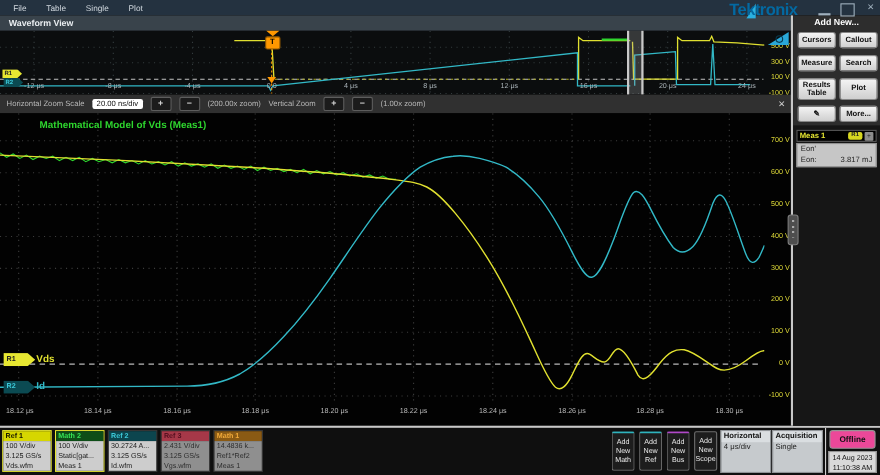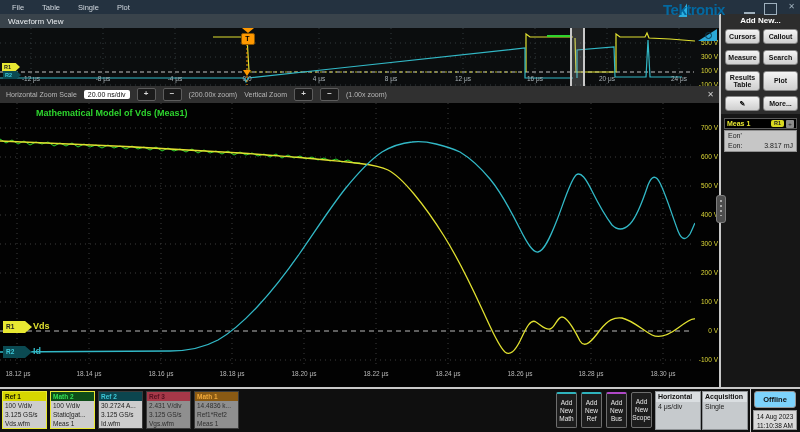--- a/index.html
+++ b/index.html
@@ -4,21 +4,21 @@
 <style>
   html,body{margin:0;padding:0;background:#000;}
   #app{position:relative;width:800px;height:432px;background:#000;overflow:hidden;
        font-family:"Liberation Sans",sans-serif;-webkit-font-smoothing:antialiased;}
   
   .menubar{position:absolute;left:0;top:0;width:800px;height:14px;background:#243240;
            display:flex;align-items:center;gap:18px;padding-left:12px;box-sizing:border-box;}
   .menubar span{font-size:7.5px;font-weight:normal;color:#d2d9df;}
   .tabbar{position:absolute;left:0;top:14px;width:720px;height:14px;background:#39434b;
           display:flex;align-items:center;padding-left:8px;box-sizing:border-box;}
-  .tabbar span{font-size:8px;font-weight:normal;color:#e9edf0;}
+  .tabbar span{font-size:8px;font-weight:bold;color:#e9edf0;}
   .logo{position:absolute;left:663px;top:1px;font-size:15px;font-weight:bold;color:#0369a1;
         letter-spacing:-.5px;z-index:30;}
   .logo .k{position:relative;z-index:1;}
   .logo .k::before{content:"";position:absolute;left:0;top:2px;right:-1px;bottom:1px;
         background:#2ab0e0;clip-path:polygon(100% 0,100% 100%,0 100%);z-index:-1;}
   .winctl{position:absolute;top:2px;right:3px;display:flex;gap:9px;z-index:31;}
   .winctl .wc{width:11px;height:10px;color:#9fb0bd;font-size:8px;line-height:10px;text-align:center;}
   .wc-min{border-bottom:2px solid #9fb0bd;height:8px;width:9px;}
   .wc-res{border:1.5px solid #9fb0bd;width:7px;height:6px;margin-top:1px;}
   
@@ -87,21 +87,21 @@
   .wb-h{height:9px;font-size:6.5px;font-weight:bold;line-height:9px;padding-left:2px;}
   .wb-b{height:27px;font-size:6.5px;line-height:9px;padding:0 2px;color:#1c1c1c;
         white-space:nowrap;overflow:hidden;}
   .addbtn{position:absolute;top:3px;width:21px;height:36px;background:#1d1d1d;border:1px solid #6e6e6e;
         border-radius:2px;color:#e8e8e8;font-size:6.5px;line-height:8px;text-align:center;
         display:flex;align-items:center;justify-content:center;box-sizing:border-box;}
   .panel{position:absolute;top:2px;width:46px;height:39px;background:#c6cacd;border:1px solid #8e9295;box-sizing:border-box;}
   .panel .ph{background:#dadee1;font-size:7px;font-weight:bold;color:#111;padding-left:2px;line-height:10px;}
   .panel .pv{font-size:7px;color:#222;padding:1px 2px;}
   .bsep{position:absolute;left:750px;top:0;width:1px;height:43px;background:#cfcfcf;}
-  .offline{position:absolute;left:754px;top:2px;width:42px;height:17px;background:#7dd3fc;
+  .offline{position:absolute;left:754px;top:2px;width:42px;height:17px;background:#ec4899;
         border:1px solid #949494;border-radius:3px;font-size:7.5px;font-weight:bold;color:#111;
         text-align:center;line-height:16px;box-sizing:border-box;}
   .datebox{position:absolute;left:753px;top:21px;width:44px;height:20px;background:#d9d9d9;
         border:1px solid #949494;font-size:6.5px;color:#111;text-align:center;line-height:9px;
         box-sizing:border-box;padding-top:1px;}
 </style>
 </head>
 <body>
 
 <div id="app">

